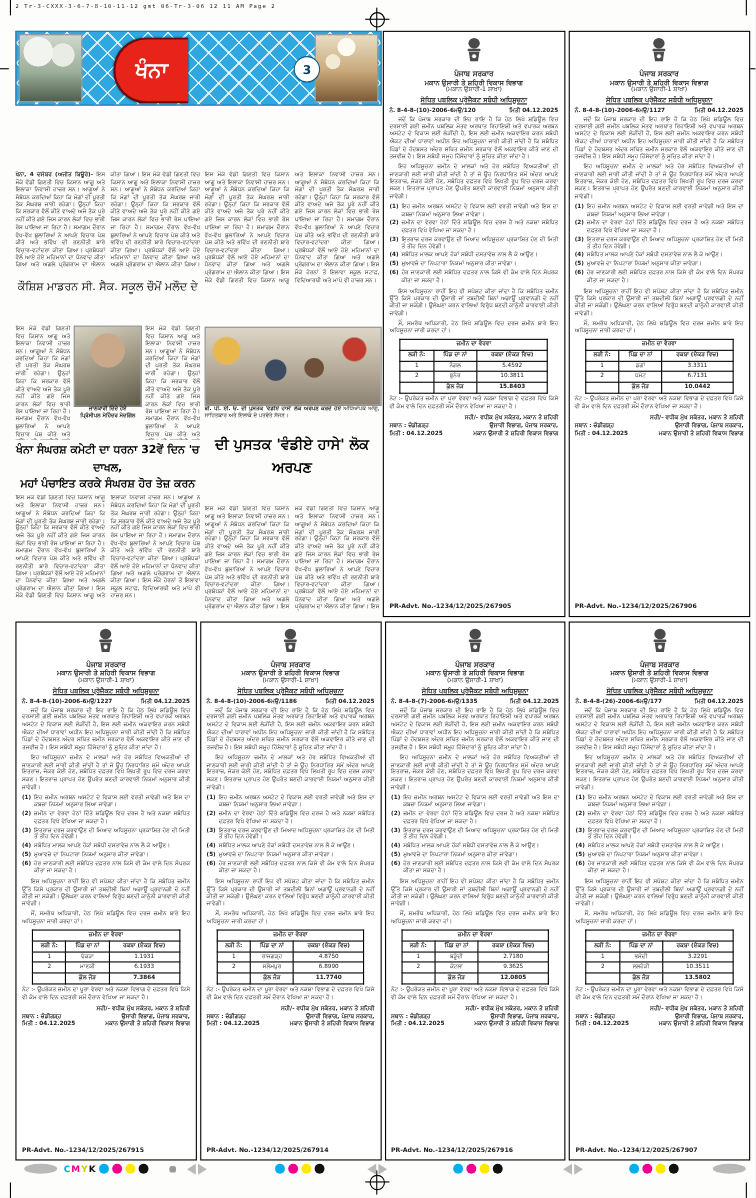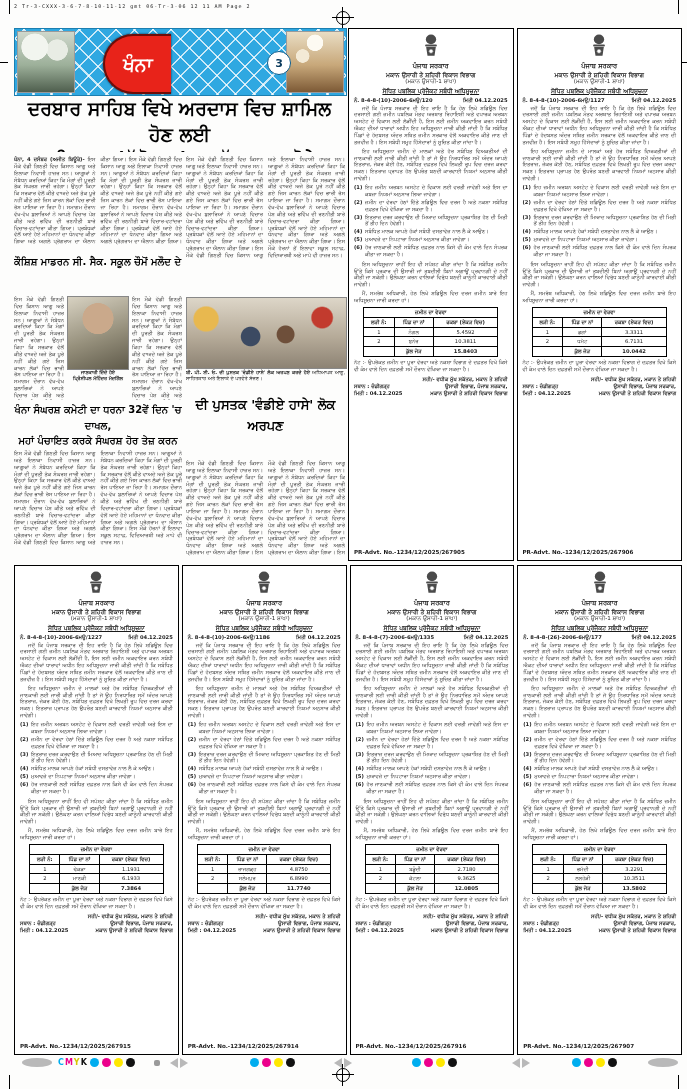--- a/index.html
+++ b/index.html
@@ -52,21 +52,21 @@
   .mast-date{position:absolute;left:6px;bottom:3px;width:74px;text-align:center;background:#fff;color:#0a57a0;
              font-size:5px;font-weight:bold;border-radius:2px;padding:0.5px 0;}
   .page-badge{position:absolute;left:252px;top:22px;width:22px;height:22px;background:#fff;border:1.5px solid #0b5c8c;
               border-radius:50%;display:flex;align-items:center;justify-content:center;font-weight:bold;font-size:11px;color:#0a3a5c;}
   .hl1{position:absolute;left:0;top:68px;width:331px;height:56px;text-align:center;font-weight:bold;color:#000;
        font-size:19px;line-height:1.35;overflow:hidden;}
   .newscols{position:absolute;column-gap:5px;font-size:5.2px;line-height:1.32;text-align:justify;overflow:hidden;color:#222;}
   .newscols .dl{font-weight:bold;}
   .colsA-left{left:0;top:128px;width:168px;height:96px;column-count:2;}
   .colsA-right{left:172px;top:128px;width:159px;height:140px;column-count:2;}
-  .subhead2{position:absolute;left:0;top:226px;width:168px;height:40px;font-weight:bold;
+  .subhead2{position:absolute;left:0;top:226px;width:168px;height:40px;text-align:center;font-weight:normal;
             font-size:10px;line-height:1.5;color:#000;overflow:hidden;}
   .story2{position:absolute;left:0;top:268px;width:168px;height:104px;display:flex;gap:3px;}
   .story2 .sidecol{width:50px;font-size:5.2px;line-height:1.32;text-align:justify;overflow:hidden;color:#222;}
   .portrait-wrap{width:62px;display:flex;flex-direction:column;align-items:center;}
   .portrait{width:60px;height:72px;border:1px solid #888;background:
       radial-gradient(circle at 50% 30%, #caa98b 0 26%, transparent 27%),
       linear-gradient(160deg,#d8d2c2 0%,#96907c 55%,#5f5a4a 100%);}
   .portrait-cap{font-size:4.8px;line-height:1.3;text-align:center;font-weight:bold;color:#111;}
   .hl3{position:absolute;left:0;top:374px;width:168px;height:46px;text-align:center;font-weight:bold;
        font-size:10px;line-height:1.55;color:#000;overflow:hidden;}
@@ -139,24 +139,20 @@
       <div class="mast-photo left"></div>
       <div class="mast-photo right"></div>
       <div class="mast-logo">
         <div class="mast-red">
             <span>ਖੰਨਾ</span>
           </div>
       </div>
       <div class="page-badge">3</div>
     </div>
 
-    <div class="hl1">
-      <div>ਦਰਬਾਰ ਸਾਹਿਬ ਵਿਖੇ ਅਰਦਾਸ ਵਿਚ ਸ਼ਾਮਿਲ ਹੋਣ ਲਈ</div>
-      <div>ਭਾ. ਕਿ. ਯੂ. (ਲੱਖੋਵਾਲ) ਦਾ ਵੱਡਾ ਜਥਾ ਹੋਵੇਗਾ ਰਵਾਨਾ</div>
-    </div>
 
     <div class="newscols colsA-left">
       <span class="dl">ਖੰਨਾ, 4 ਦਸੰਬਰ (ਅਜੀਤ ਬਿਊਰੋ)-</span> <span>ਇਸ ਮੌਕੇ ਵੱਡੀ ਗਿਣਤੀ ਵਿਚ ਕਿਸਾਨ ਆਗੂ ਅਤੇ ਇਲਾਕਾ ਨਿਵਾਸੀ ਹਾਜ਼ਰ ਸਨ। ਆਗੂਆਂ ਨੇ ਸੰਬੋਧਨ ਕਰਦਿਆਂ ਕਿਹਾ ਕਿ ਮੰਗਾਂ ਦੀ ਪੂਰਤੀ ਤੱਕ ਸੰਘਰਸ਼ ਜਾਰੀ ਰਹੇਗਾ। ਉਨ੍ਹਾਂ ਕਿਹਾ ਕਿ ਸਰਕਾਰ ਵੱਲੋਂ ਕੀਤੇ ਵਾਅਦੇ ਅਜੇ ਤੱਕ ਪੂਰੇ ਨਹੀਂ ਕੀਤੇ ਗਏ ਜਿਸ ਕਾਰਨ ਲੋਕਾਂ ਵਿਚ ਭਾਰੀ ਰੋਸ ਪਾਇਆ ਜਾ ਰਿਹਾ ਹੈ। ਸਮਾਗਮ ਦੌਰਾਨ ਵੱਖ-ਵੱਖ ਬੁਲਾਰਿਆਂ ਨੇ ਆਪਣੇ ਵਿਚਾਰ ਪੇਸ਼ ਕੀਤੇ ਅਤੇ ਭਵਿੱਖ ਦੀ ਰਣਨੀਤੀ ਬਾਰੇ ਵਿਚਾਰ-ਵਟਾਂਦਰਾ ਕੀਤਾ ਗਿਆ। ਪ੍ਰਬੰਧਕਾਂ ਵੱਲੋਂ ਆਏ ਹੋਏ ਮਹਿਮਾਨਾਂ ਦਾ ਧੰਨਵਾਦ ਕੀਤਾ ਗਿਆ ਅਤੇ ਅਗਲੇ ਪ੍ਰੋਗਰਾਮ ਦਾ ਐਲਾਨ ਕੀਤਾ ਗਿਆ। ਇਸ ਮੌਕੇ ਵੱਡੀ ਗਿਣਤੀ ਵਿਚ ਕਿਸਾਨ ਆਗੂ ਅਤੇ ਇਲਾਕਾ ਨਿਵਾਸੀ ਹਾਜ਼ਰ ਸਨ। ਆਗੂਆਂ ਨੇ ਸੰਬੋਧਨ ਕਰਦਿਆਂ ਕਿਹਾ ਕਿ ਮੰਗਾਂ ਦੀ ਪੂਰਤੀ ਤੱਕ ਸੰਘਰਸ਼ ਜਾਰੀ ਰਹੇਗਾ। ਉਨ੍ਹਾਂ ਕਿਹਾ ਕਿ ਸਰਕਾਰ ਵੱਲੋਂ ਕੀਤੇ ਵਾਅਦੇ ਅਜੇ ਤੱਕ ਪੂਰੇ ਨਹੀਂ ਕੀਤੇ ਗਏ ਜਿਸ ਕਾਰਨ ਲੋਕਾਂ ਵਿਚ ਭਾਰੀ ਰੋਸ ਪਾਇਆ ਜਾ ਰਿਹਾ ਹੈ। ਸਮਾਗਮ ਦੌਰਾਨ ਵੱਖ-ਵੱਖ ਬੁਲਾਰਿਆਂ ਨੇ ਆਪਣੇ ਵਿਚਾਰ ਪੇਸ਼ ਕੀਤੇ ਅਤੇ ਭਵਿੱਖ ਦੀ ਰਣਨੀਤੀ ਬਾਰੇ ਵਿਚਾਰ-ਵਟਾਂਦਰਾ ਕੀਤਾ ਗਿਆ। ਪ੍ਰਬੰਧਕਾਂ ਵੱਲੋਂ ਆਏ ਹੋਏ ਮਹਿਮਾਨਾਂ ਦਾ ਧੰਨਵਾਦ ਕੀਤਾ ਗਿਆ ਅਤੇ ਅਗਲੇ ਪ੍ਰੋਗਰਾਮ ਦਾ ਐਲਾਨ ਕੀਤਾ ਗਿਆ। ਇਸ ਮੌਕੇ ਹੋਰਨਾਂ ਤੋਂ ਇਲਾਵਾ ਸਕੂਲ ਸਟਾਫ਼, ਵਿਦਿਆਰਥੀ ਅਤੇ ਮਾਪੇ ਵੀ ਹਾਜ਼ਰ ਸਨ।</span>
     </div>
     <div class="newscols colsA-right">
       <span>ਇਸ ਮੌਕੇ ਵੱਡੀ ਗਿਣਤੀ ਵਿਚ ਕਿਸਾਨ ਆਗੂ ਅਤੇ ਇਲਾਕਾ ਨਿਵਾਸੀ ਹਾਜ਼ਰ ਸਨ। ਆਗੂਆਂ ਨੇ ਸੰਬੋਧਨ ਕਰਦਿਆਂ ਕਿਹਾ ਕਿ ਮੰਗਾਂ ਦੀ ਪੂਰਤੀ ਤੱਕ ਸੰਘਰਸ਼ ਜਾਰੀ ਰਹੇਗਾ। ਉਨ੍ਹਾਂ ਕਿਹਾ ਕਿ ਸਰਕਾਰ ਵੱਲੋਂ ਕੀਤੇ ਵਾਅਦੇ ਅਜੇ ਤੱਕ ਪੂਰੇ ਨਹੀਂ ਕੀਤੇ ਗਏ ਜਿਸ ਕਾਰਨ ਲੋਕਾਂ ਵਿਚ ਭਾਰੀ ਰੋਸ ਪਾਇਆ ਜਾ ਰਿਹਾ ਹੈ। ਸਮਾਗਮ ਦੌਰਾਨ ਵੱਖ-ਵੱਖ ਬੁਲਾਰਿਆਂ ਨੇ ਆਪਣੇ ਵਿਚਾਰ ਪੇਸ਼ ਕੀਤੇ ਅਤੇ ਭਵਿੱਖ ਦੀ ਰਣਨੀਤੀ ਬਾਰੇ ਵਿਚਾਰ-ਵਟਾਂਦਰਾ ਕੀਤਾ ਗਿਆ। ਪ੍ਰਬੰਧਕਾਂ ਵੱਲੋਂ ਆਏ ਹੋਏ ਮਹਿਮਾਨਾਂ ਦਾ ਧੰਨਵਾਦ ਕੀਤਾ ਗਿਆ ਅਤੇ ਅਗਲੇ ਪ੍ਰੋਗਰਾਮ ਦਾ ਐਲਾਨ ਕੀਤਾ ਗਿਆ। ਇਸ ਮੌਕੇ ਵੱਡੀ ਗਿਣਤੀ ਵਿਚ ਕਿਸਾਨ ਆਗੂ ਅਤੇ ਇਲਾਕਾ ਨਿਵਾਸੀ ਹਾਜ਼ਰ ਸਨ। ਆਗੂਆਂ ਨੇ ਸੰਬੋਧਨ ਕਰਦਿਆਂ ਕਿਹਾ ਕਿ ਮੰਗਾਂ ਦੀ ਪੂਰਤੀ ਤੱਕ ਸੰਘਰਸ਼ ਜਾਰੀ ਰਹੇਗਾ। ਉਨ੍ਹਾਂ ਕਿਹਾ ਕਿ ਸਰਕਾਰ ਵੱਲੋਂ ਕੀਤੇ ਵਾਅਦੇ ਅਜੇ ਤੱਕ ਪੂਰੇ ਨਹੀਂ ਕੀਤੇ ਗਏ ਜਿਸ ਕਾਰਨ ਲੋਕਾਂ ਵਿਚ ਭਾਰੀ ਰੋਸ ਪਾਇਆ ਜਾ ਰਿਹਾ ਹੈ। ਸਮਾਗਮ ਦੌਰਾਨ ਵੱਖ-ਵੱਖ ਬੁਲਾਰਿਆਂ ਨੇ ਆਪਣੇ ਵਿਚਾਰ ਪੇਸ਼ ਕੀਤੇ ਅਤੇ ਭਵਿੱਖ ਦੀ ਰਣਨੀਤੀ ਬਾਰੇ ਵਿਚਾਰ-ਵਟਾਂਦਰਾ ਕੀਤਾ ਗਿਆ। ਪ੍ਰਬੰਧਕਾਂ ਵੱਲੋਂ ਆਏ ਹੋਏ ਮਹਿਮਾਨਾਂ ਦਾ ਧੰਨਵਾਦ ਕੀਤਾ ਗਿਆ ਅਤੇ ਅਗਲੇ ਪ੍ਰੋਗਰਾਮ ਦਾ ਐਲਾਨ ਕੀਤਾ ਗਿਆ। ਇਸ ਮੌਕੇ ਹੋਰਨਾਂ ਤੋਂ ਇਲਾਵਾ ਸਕੂਲ ਸਟਾਫ਼, ਵਿਦਿਆਰਥੀ ਅਤੇ ਮਾਪੇ ਵੀ ਹਾਜ਼ਰ ਸਨ।</span>
     </div>
 
     <div class="subhead2">
       <div>ਕੌਸ਼ਿਸ਼ ਮਾਡਰਨ ਸੀ. ਸੈਕ. ਸਕੂਲ ਚੌਮੋਂ ਮਲੌਦ ਦੇ</div>

